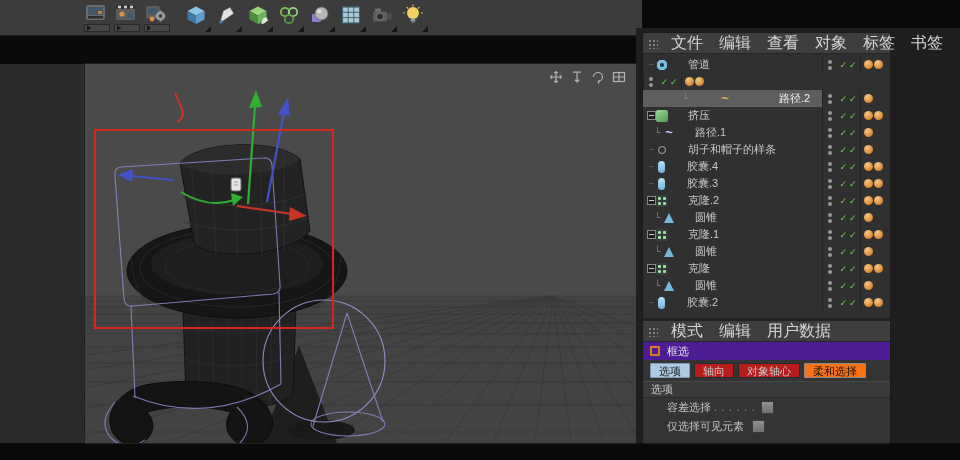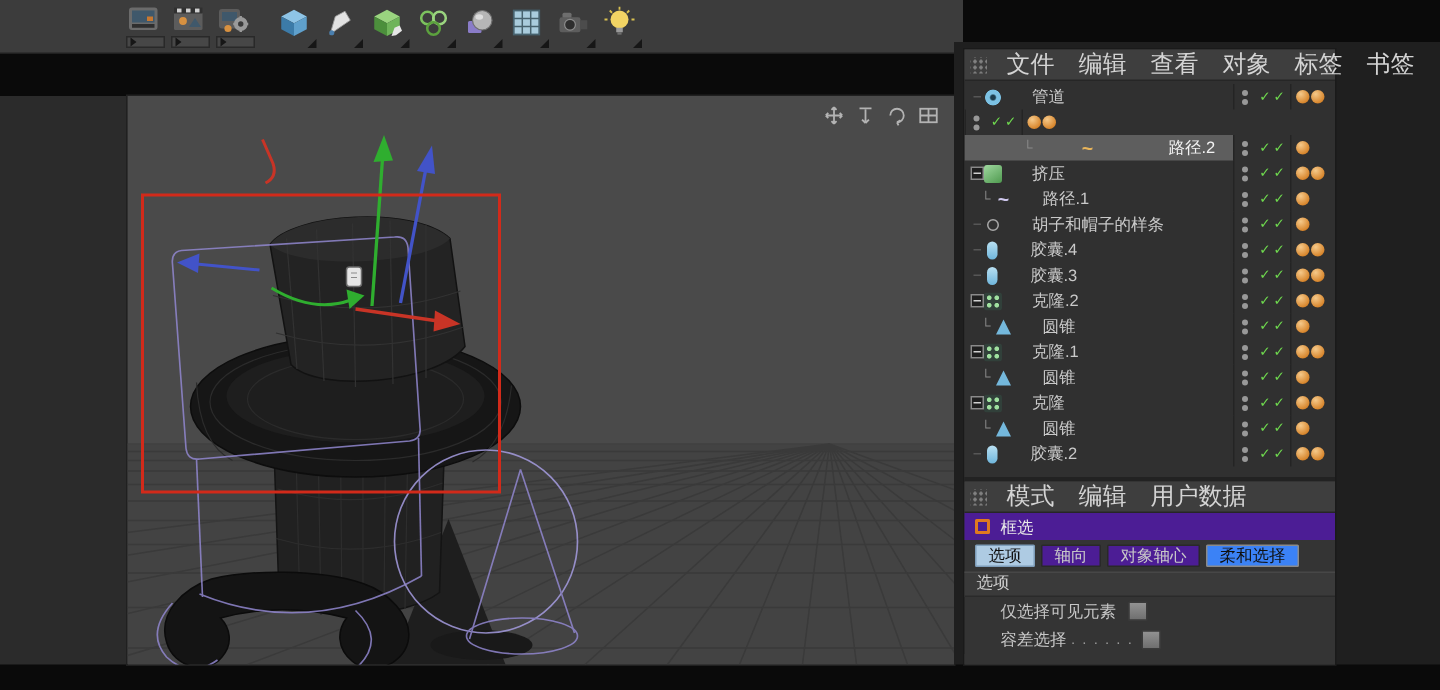--- a/index.html
+++ b/index.html
@@ -68,23 +68,23 @@
   .checks{width:24px;display:flex;align-items:center;justify-content:center;gap:2px;flex:none;}
   .checks b{color:#6ed84e;font-size:9px;font-weight:700;}
   .tags{width:30px;height:100%;border-left:1px solid #242424;display:flex;align-items:center;padding-left:3px;gap:1px;flex:none;box-sizing:border-box;}
   .tags i{width:9px;height:9px;border-radius:50%;background:radial-gradient(circle at 35% 30%,#f5c98a,#d8872e 70%,#a05a18);}
 
   .divider{height:3px;background:#222;flex:none;}
   .am-tool{display:flex;align-items:center;height:18px;padding-left:7px;gap:7px;background:#4c1d95;flex:none;}
   .tool-icon{width:10px;height:10px;border:2px solid #e07a20;border-radius:1px;box-sizing:border-box;}
   .tool-label{font-size:11px;color:#e8e8e8;}
   .am-tabs{display:flex;gap:4px;padding:3px 0 3px 7px;align-items:center;height:20px;box-sizing:border-box;flex:none;}
-  .tab{height:15px;line-height:14px;padding:0 8px;font-size:11px;background:#4c1d95;border:1px solid #292929;color:#c8c8c8;border-radius:1px;box-sizing:border-box;white-space:nowrap;}
+  .tab{height:15px;line-height:14px;padding:0 8px;font-size:11px;background:#b91c1c;border:1px solid #292929;color:#c8c8c8;border-radius:1px;box-sizing:border-box;white-space:nowrap;}
   .tab[data-state="selected"]{background:#aecbe3;color:#101010;border-color:#7d9cb8;}
-  .tab[data-state="light"]{background:#3b82f6;color:#101010;border-color:#8a8a8a;}
+  .tab[data-state="light"]{background:#f97316;color:#101010;border-color:#8a8a8a;}
   .am-section{height:15px;line-height:15px;background:#3a3a3a;border-top:1px solid #474747;border-bottom:1px solid #2a2a2a;
               padding-left:8px;font-size:11px;color:#cecece;flex:none;margin-top:1px;}
   .opt{display:flex;align-items:center;height:19px;padding-left:24px;font-size:11px;color:#c6c6c6;flex:none;}
   .opt .leader{color:#9a9a9a;margin:0 3px;font-size:10px;letter-spacing:1px;}
   .opt .cb{width:11px;height:11px;background:linear-gradient(#929292,#6f6f6f);border:1px solid #3a3a3a;border-radius:1px;margin-left:2px;flex:none;}
   .filler{flex:1;background:#343434;}
 </style>
 </head>
 <body>
 
@@ -623,25 +623,25 @@
     <div class="am-tabs">
       <span class="tab" data-state="selected">选项</span>
         <span class="tab" data-state="">轴向</span>
         <span class="tab" data-state="">对象轴心</span>
         <span class="tab" data-state="light">柔和选择</span>
     </div>
 
     <div class="am-section">选项</div>
 
     <div class="opt">
+        <span>容差选择</span>
+        <span class="leader">. . . . . .</span>
+        <span class="cb"></span>
+      </div>
+      <div class="opt">
         <span>仅选择可见元素</span>
         <span class="leader"></span>
         <span class="cb"></span>
       </div>
-      <div class="opt">
-        <span>容差选择</span>
-        <span class="leader">. . . . . .</span>
-        <span class="cb"></span>
-      </div>
 
     <div class="filler"></div>
   </div>
 </div>
 
 </body></html>

